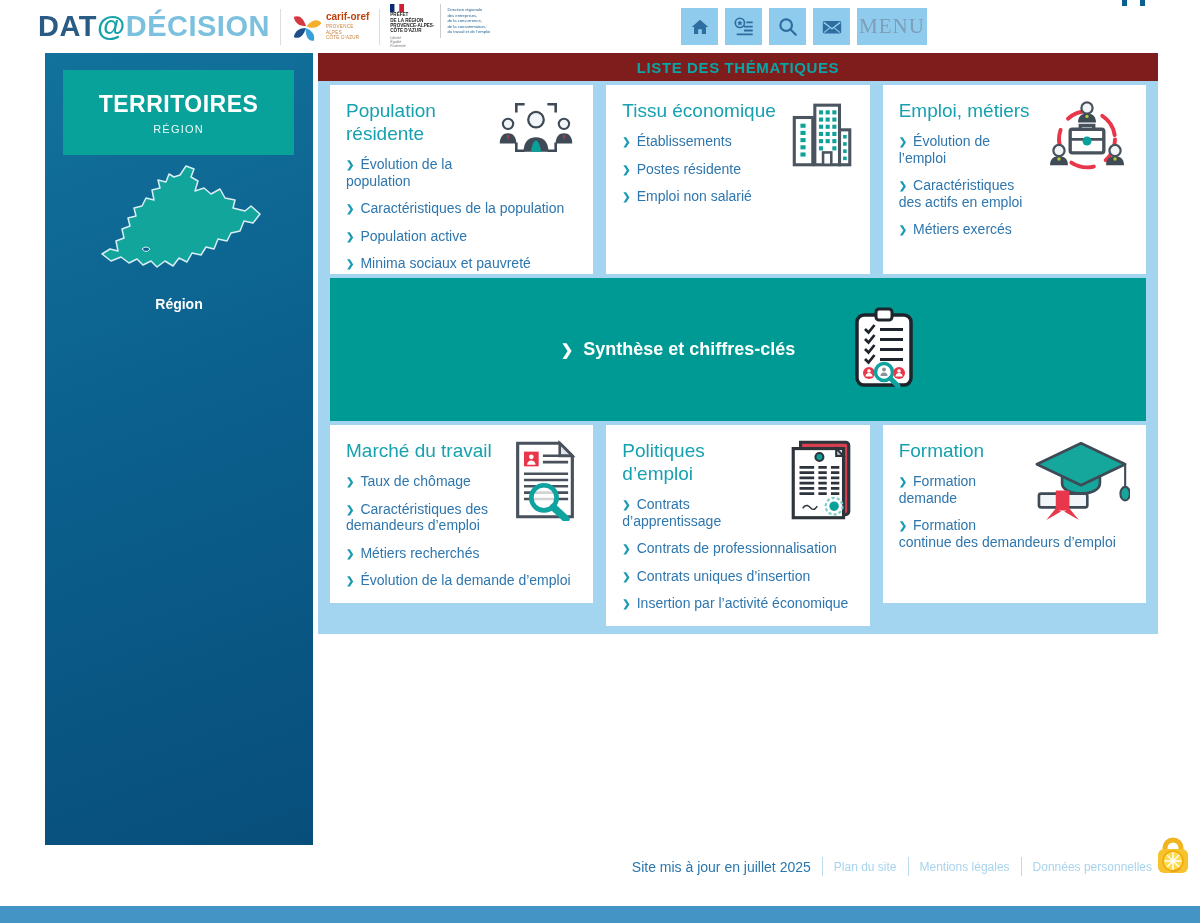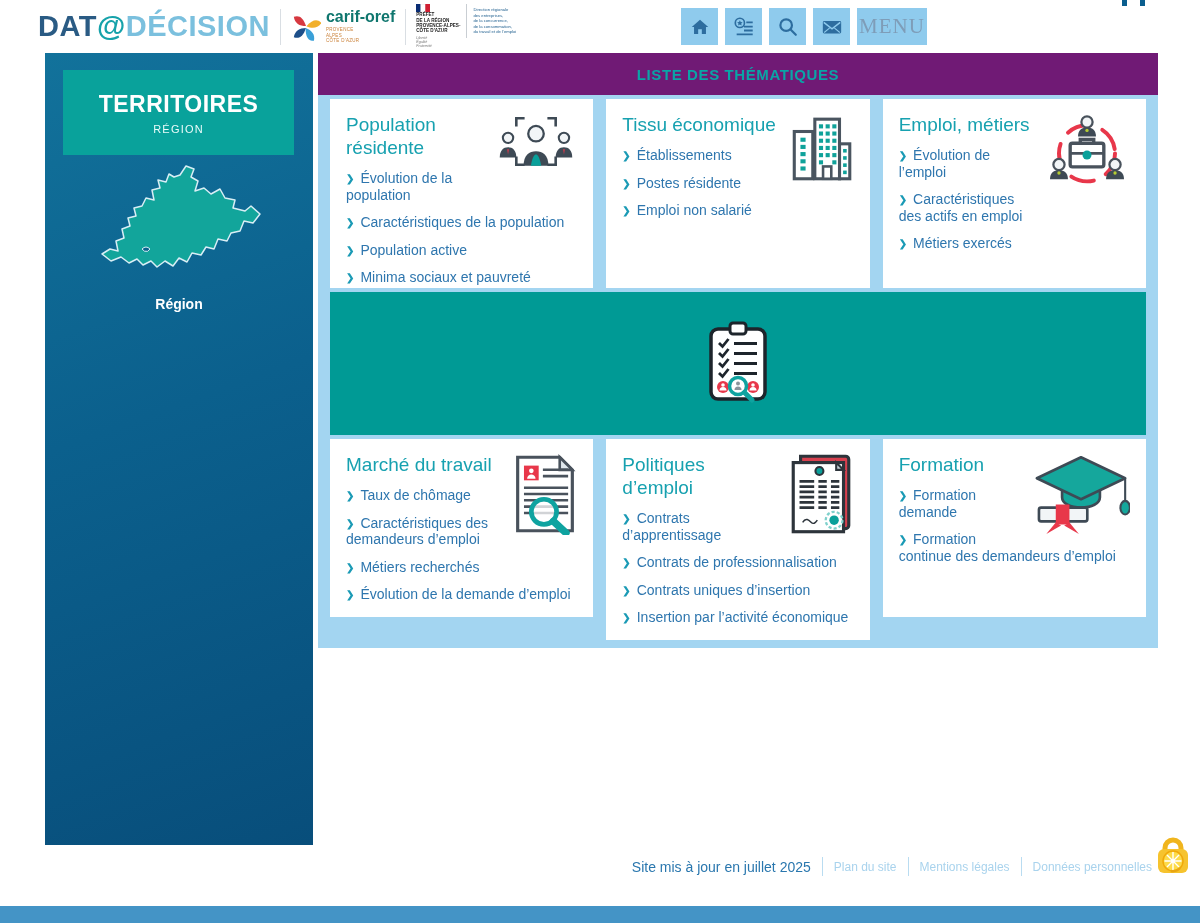--- a/index.html
+++ b/index.html
@@ -5,21 +5,21 @@
   html,body{margin:0;padding:0;}
   body{width:1200px;height:923px;position:relative;background:#fff;overflow:hidden;
        font-family:"Liberation Sans",sans-serif;-webkit-font-smoothing:antialiased;}
   
   .header{position:absolute;left:0;top:0;width:972px;height:53px;background:#fff;display:flex;align-items:center;}
   .brand{margin-left:38px;font-size:29px;font-weight:700;letter-spacing:.5px;white-space:nowrap;}
   .brand .p1{color:#2a5b84;} .brand .p2{color:#16a2aa;} .brand .p3{color:#7bc0de;}
   .vdiv{width:1px;height:36px;background:#d9dee3;margin:0 10px;}
   .carif{display:flex;align-items:center;gap:5px;}
   .carif-text{display:flex;flex-direction:column;line-height:1;}
-  .carif-name{font-size:16px;font-weight:700;color:#0f766e;}
+  .carif-name{font-size:10px;font-weight:700;color:#c2410c;}
   .carif-region{font-size:4.5px;color:#c97f35;margin-top:2px;line-height:1.25;letter-spacing:.3px;}
   .prefet{display:flex;align-items:flex-start;gap:6px;}
   .prefet-left{display:flex;flex-direction:column;line-height:1.18;}
   .prefet-line{font-size:4.6px;font-weight:700;color:#222;}
   .prefet-motto{font-size:3.6px;color:#777;font-style:italic;margin-top:2px;line-height:1.2;}
   .prefet-sep{width:1px;height:34px;background:#c9ced3;}
   .prefet-dir{display:flex;flex-direction:column;line-height:1.3;padding-top:3px;}
   .prefet-dir span{font-size:4.2px;color:#1e5e8e;}
   .hbtns{margin-left:auto;margin-right:45px;display:flex;align-items:center;gap:7px;}
   .hbtn{width:37px;height:37px;background:#8fcbed;border:0;display:flex;align-items:center;justify-content:center;cursor:pointer;padding:0;}
@@ -29,21 +29,21 @@
   .sidebar{position:absolute;left:45px;top:53px;width:268px;height:792px;
            background:linear-gradient(160deg,#12729b 0%,#0b608d 45%,#084e7b 100%);}
   .terr-box{position:absolute;left:18px;top:17px;width:231px;height:85px;background:#09a29b;
             display:flex;flex-direction:column;align-items:center;justify-content:center;cursor:pointer;}
   .terr-title{color:#fff;font-size:23px;font-weight:700;letter-spacing:.5px;}
   .terr-sub{color:#eafcfa;font-size:11px;letter-spacing:1.2px;margin-top:5px;}
   .map-wrap{position:absolute;left:49px;top:108px;width:180px;height:140px;cursor:pointer;}
   .map-label{position:absolute;left:0;top:243px;width:100%;text-align:center;color:#fff;font-size:14px;font-weight:700;}
   
   .main{position:absolute;left:318px;top:53px;width:840px;}
-  .main-titlebar{height:42px;background:#701a75;display:flex;align-items:center;justify-content:center;}
+  .main-titlebar{height:28px;background:#7f1d1d;display:flex;align-items:center;justify-content:center;}
   .main-title{color:#0aa4a6;font-size:15px;font-weight:700;letter-spacing:.6px;}
   .thematiques{background:#a3d5f1;padding:4px 12px 8px;box-sizing:border-box;}
   .grid{display:grid;grid-template-columns:repeat(3,1fr);column-gap:13px;}
   .grid.row1{grid-auto-rows:189px;}
   .grid.row2{align-items:start;}
   .grid.row2 .card{min-height:178px;}
   .card{background:#fff;padding:12px 16px 14px;box-sizing:border-box;overflow:hidden;}
   .card-title{margin:2px 0 3px;color:#17a1b0;font-size:19px;font-weight:400;line-height:1.22;text-decoration:none;display:block;cursor:pointer;}
   .card-icon{float:right;margin:2px 0 6px 10px;}
   .card-link{display:block;margin-top:11px;color:#2e76ae;font-size:14px;line-height:1.18;text-decoration:none;cursor:pointer;}
@@ -258,20 +258,23 @@
         <nav>
           <a class="card-link"><span class="chev">❯</span><span>Évolution de l’emploi</span></a>
           <a class="card-link"><span class="chev">❯</span><span>Caractéristiques des actifs en emploi</span></a>
           <a class="card-link"><span class="chev">❯</span><span>Métiers exercés</span></a>
         </nav>
       </article>
     </div>
 
     <a class="banner">
       <span>
+        <span class="banner-chev">❯</span><span class="banner-label">Synthèse et chiffres-clés</span>
+      </span>
+      <span>
         <svg width="62" height="82" viewBox="0 0 62 82">
           <rect x="4" y="8" width="54" height="70" rx="7" fill="#fff" stroke="#1d242b" stroke-width="3.5"></rect>
           <rect x="23" y="2" width="16" height="11" rx="3" fill="#fff" stroke="#1d242b" stroke-width="3"></rect>
           <g stroke="#1d242b" stroke-width="2.8" fill="none">
             <path d="M12,22 l3.5,3.5 l6,-7.5"></path>
               <path d="M27,22.5 h23" stroke-width="3"></path>
             <path d="M12,32 l3.5,3.5 l6,-7.5"></path>
               <path d="M27,32.5 h23" stroke-width="3"></path>
             <path d="M12,42 l3.5,3.5 l6,-7.5"></path>
               <path d="M27,42.5 h23" stroke-width="3"></path>

